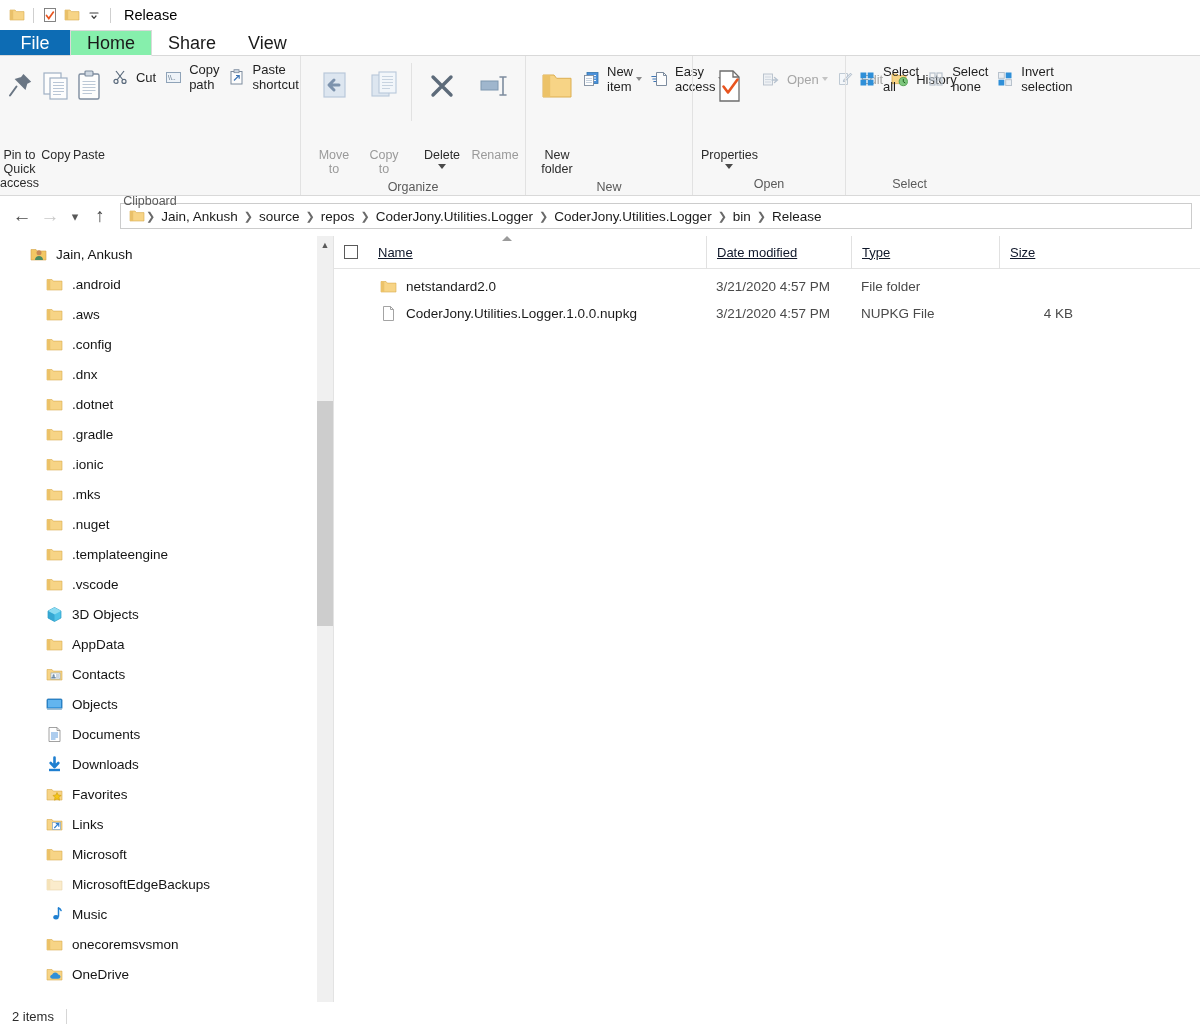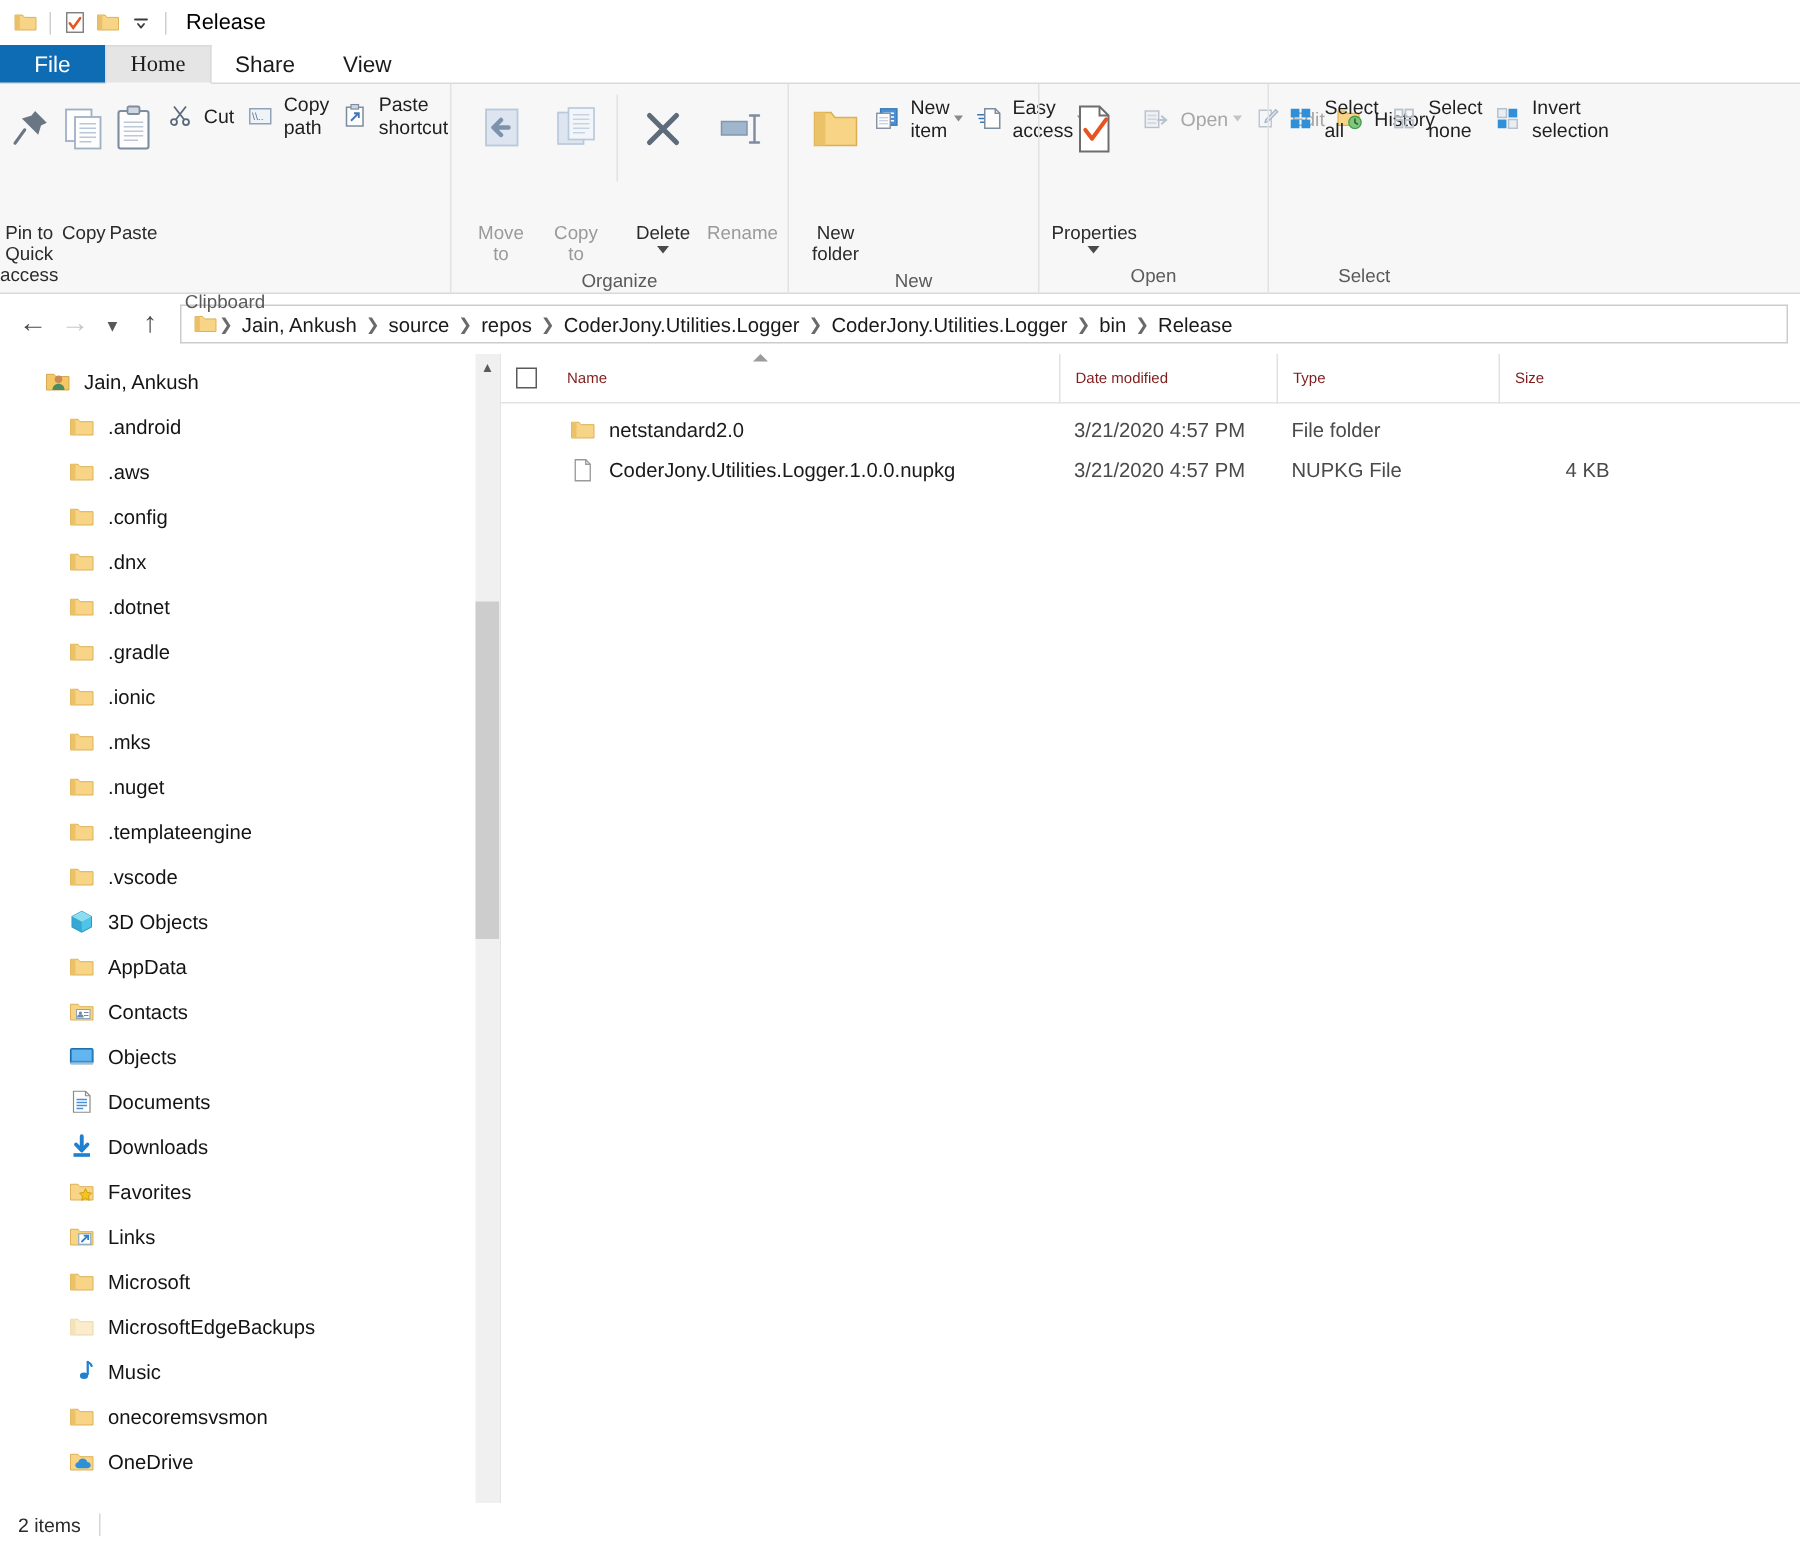--- a/index.html
+++ b/index.html
@@ -53,37 +53,36 @@
   .tabstrip::after {
     content: "";
     position: absolute;
     left: 0; right: 0; bottom: 0;
     height: 1px;
     background: #d9d9d9;
   }
   .tab {
     display: flex; align-items: center; justify-content: center;
     padding: 0 16px;
-    font-size: 15px;
+    font-size: 18px;
     color: #1a1a1a;
     position: relative;
     box-sizing: border-box;
     min-width: 54px;
   }
   .tab.file {
     background: #0d6cb4;
     color: #ffffff;
     min-width: 70px;
   }
   .tab.selected {
-    background: #e5e5e5;
+    background: #86efac;
     border: 1px solid #d9d9d9;
     border-bottom: 1px solid #f7f7f7;
     z-index: 2;
-    font-family: Liberation Serif, serif;
   }
 
   
   .ribbon {
     height: 140px;
     background: #f7f7f7;
     border-bottom: 1px solid #d9d9d9;
     display: flex;
     align-items: stretch;
     position: relative;
@@ -283,29 +282,30 @@
   }
   .colhead {
     height: 33px;
     display: flex;
     align-items: center;
     position: relative;
     border-bottom: 1px solid #e3e3e3;
     box-sizing: border-box;
   }
   .colhead .hcell {
-    font-size: 10px;
-    color: #7f1d1d;
+    font-size: 13px;
+    color: #0f172a;
     height: 33px;
     line-height: 33px;
     box-sizing: border-box;
     padding-left: 10px;
     position: relative;
     flex: 0 0 auto;
     white-space: nowrap;
+    text-decoration: underline;
   }
   .colhead .hcell + .hcell { border-left: 1px solid #e1e1e1; }
   .selbox {
     width: 34px;
     height: 33px;
     display: flex;
     align-items: center;
     justify-content: center;
     flex: 0 0 34px;
   }

